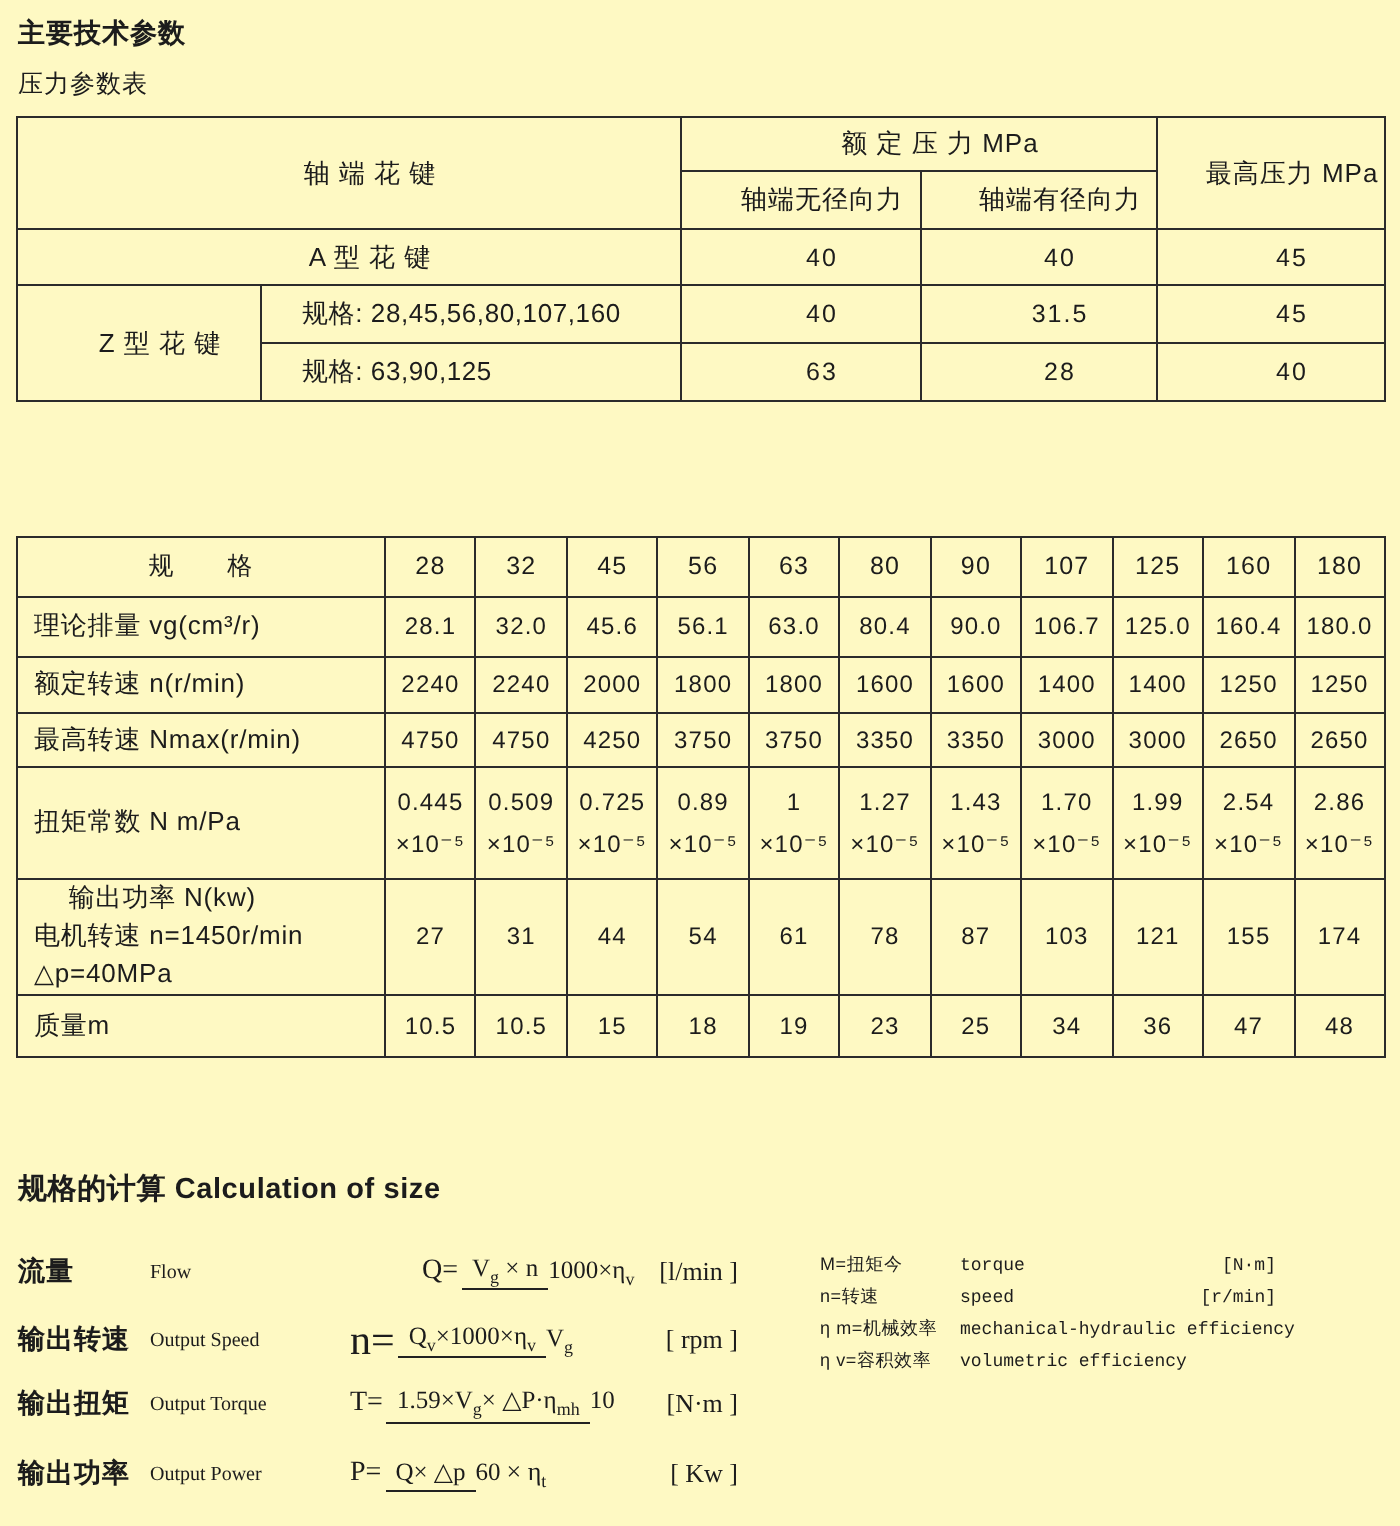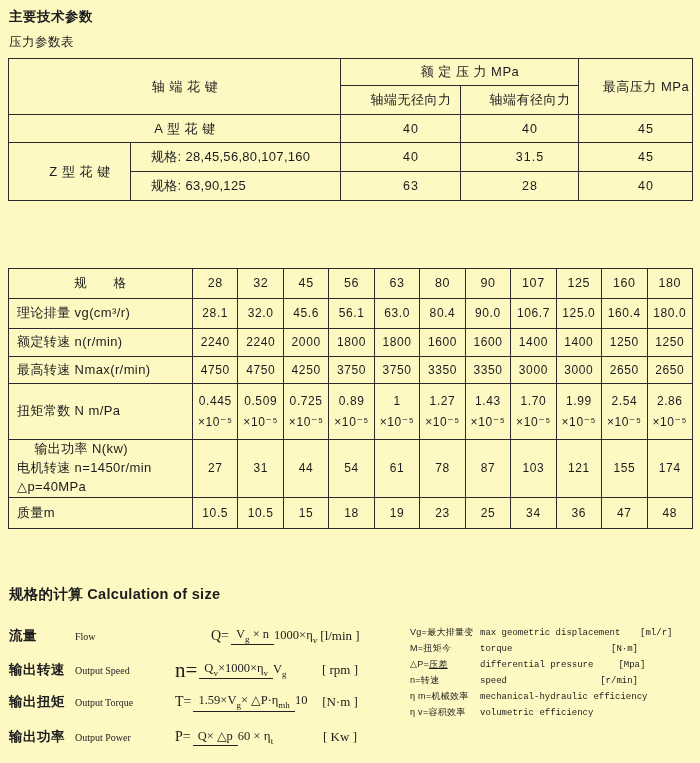--- a/index.html
+++ b/index.html
@@ -49,21 +49,21 @@
   .f-math{width:118px;flex:none;font-family:"Liberation Serif","DejaVu Serif",serif;
           font-size:13px;display:flex;align-items:center;}
   .f-math.indent{padding-left:36px;width:82px;}
   .lhs{font-size:14px;margin-right:2px;}
   .lhs.big{font-size:21px;line-height:1;}
   .frac{display:inline-flex;flex-direction:row;text-align:center;font-size:12.5px;}
   .frac .num{padding:0 5px 1px 5px;border-bottom:1px solid #222;white-space:nowrap;}
   .frac .den{padding-top:1px;white-space:nowrap;}
   .suffix{margin-left:3px;white-space:nowrap;}
   .f-unit{margin-left:auto;font-family:"Liberation Serif","DejaVu Serif",serif;
-          font-size:13px;white-space:nowrap;flex:none;width:58px;text-align:center;}
+          font-size:13px;white-space:nowrap;flex:none;width:58px;text-align:right;}
   sub{font-size:9px;}
 
   
   #legend{position:absolute;left:410px;top:626px;width:228px;}
   .lg-row{display:flex;align-items:baseline;height:16px;font-size:9px;}
   .lg-term{width:70px;flex:none;letter-spacing:.3px;white-space:nowrap;}
   .lg-en{flex:1;font-family:"Liberation Mono","DejaVu Sans Mono",monospace;white-space:nowrap;}
   .lg-unit{flex:none;width:52px;text-align:right;font-family:"Liberation Mono","DejaVu Sans Mono",monospace;}
 </style>
 </head>
@@ -272,33 +272,23 @@
             <span class="den">60</span>
           </span>
           <span class="suffix">× η<sub>t</sub></span>
         </span>
         <span class="f-unit">[ Kw ]</span>
       </div>
     </div>
 
   <div id="legend">
       <div class="lg-row">
-        <span class="lg-term">Vg=最大排量变</span>
-        <span class="lg-en">max geometric displacement</span>
-        <span class="lg-unit">[ml/r]</span>
-      </div>
-      <div class="lg-row">
         <span class="lg-term">M=扭矩今</span>
         <span class="lg-en">torque</span>
         <span class="lg-unit">[N·m]</span>
-      </div>
-      <div class="lg-row">
-        <span class="lg-term">△P=<u>压差</u></span>
-        <span class="lg-en">differential pressure</span>
-        <span class="lg-unit">[Mpa]</span>
       </div>
       <div class="lg-row">
         <span class="lg-term">n=转速</span>
         <span class="lg-en">speed</span>
         <span class="lg-unit">[r/min]</span>
       </div>
       <div class="lg-row">
         <span class="lg-term">η m=机械效率</span>
         <span class="lg-en">mechanical-hydraulic efficiency</span>
         <span class="lg-unit"></span>

